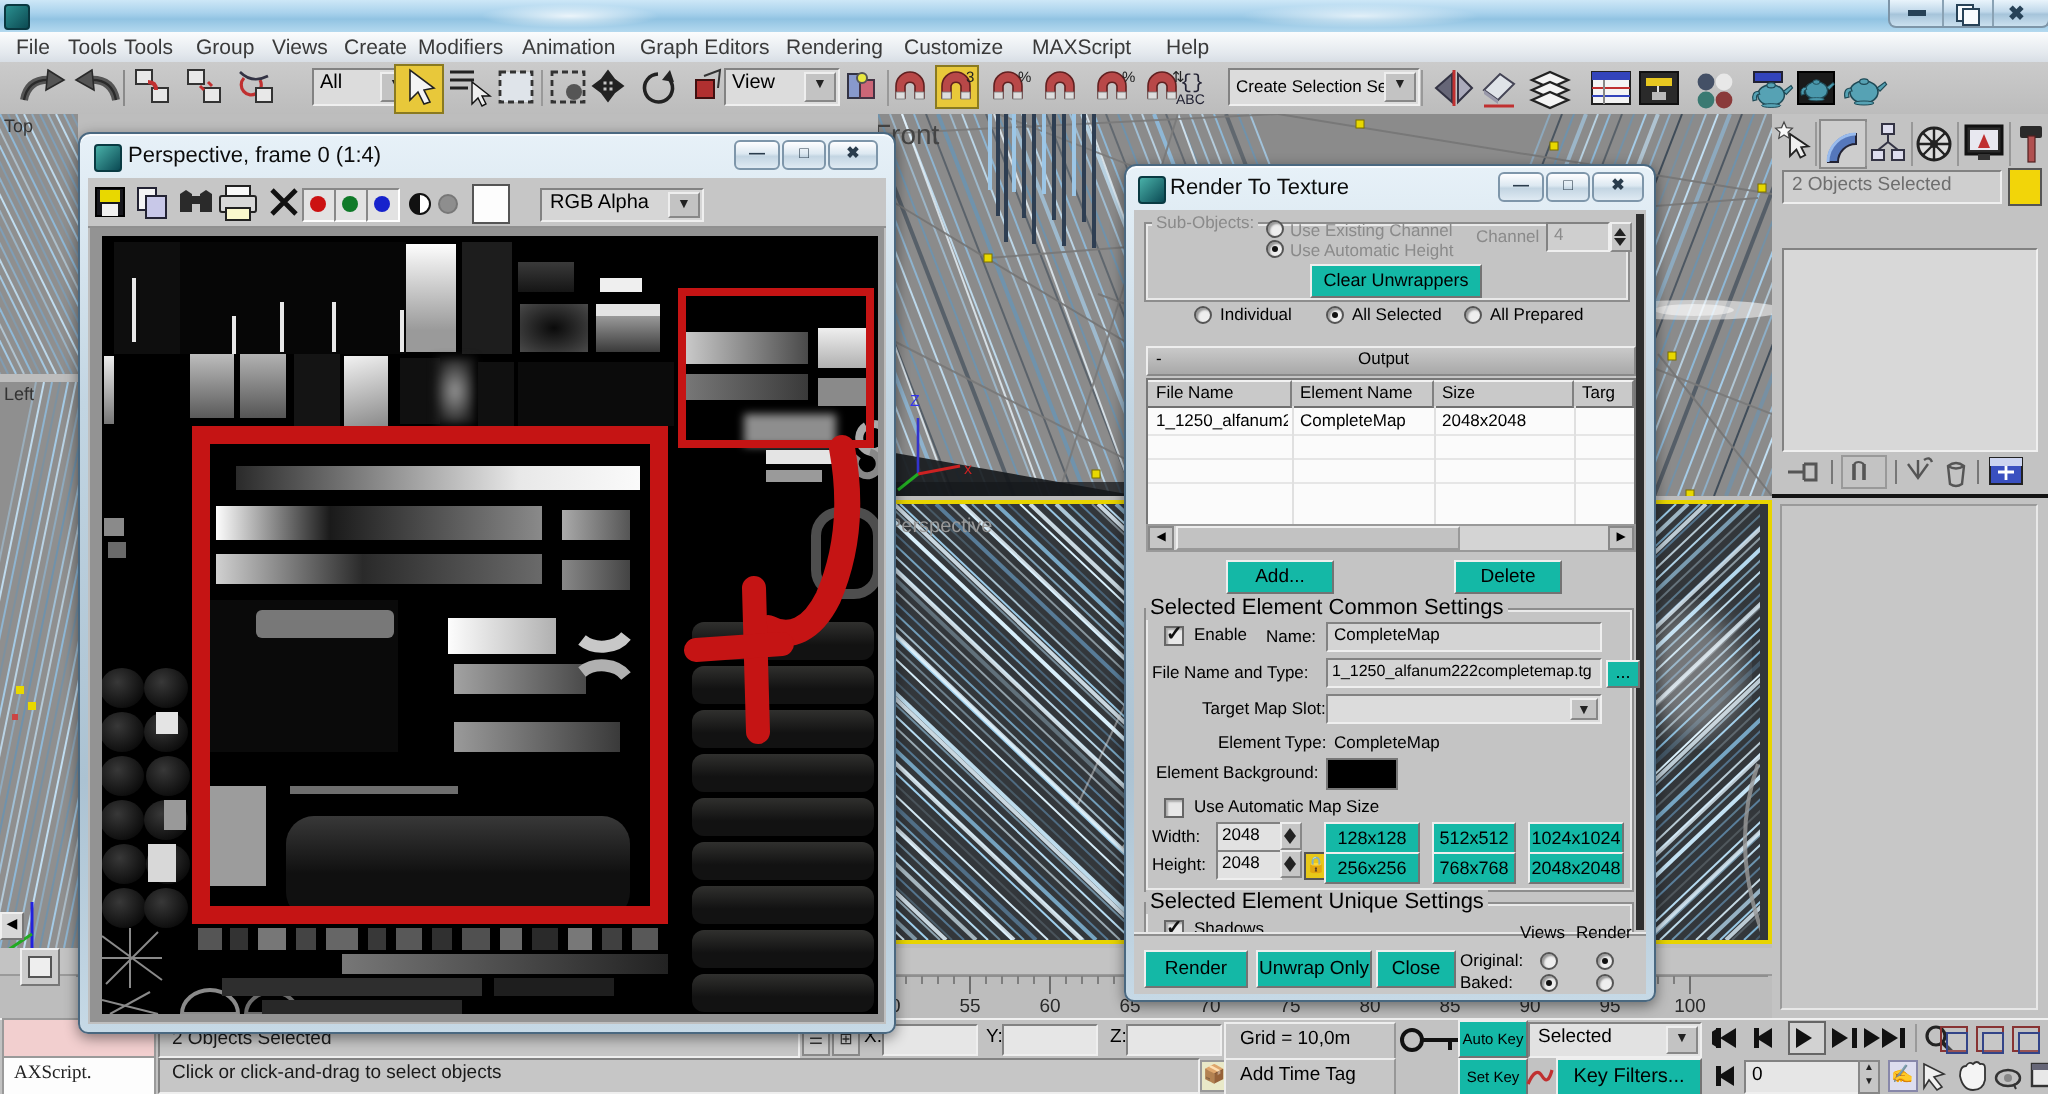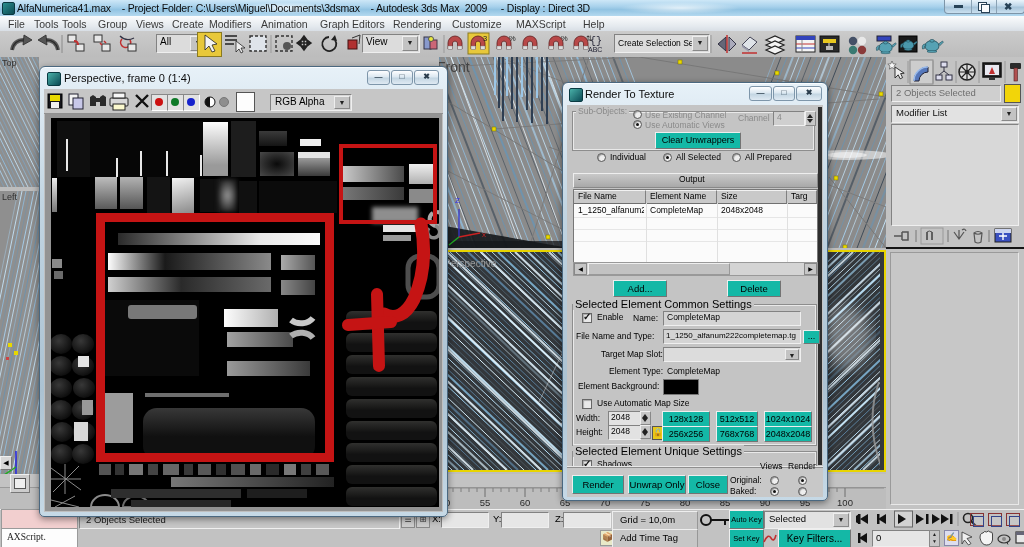--- a/index.html
+++ b/index.html
@@ -25,21 +25,20 @@
 .spin{position:absolute;width:9px;background:#c6c6c6;border:1px solid #888;border-top-color:#eee;border-left-color:#eee}
 .spin i{position:absolute;left:1px;width:0;height:0;border-left:3px solid transparent;border-right:3px solid transparent}
 .spin i.u{top:2px;border-bottom:4px solid #222}
 .spin i.d{bottom:2px;border-top:4px solid #222}
 .ls{letter-spacing:-0.45px}
 </style></head><body>
 <div class="abs" style="left:0;top:0;width:1024px;height:16px;background:linear-gradient(180deg,#cde7f7 0%,#a9d2ec 40%,#91c3e2 60%,#b4d9ef 100%)">
     <div class="abs" style="left:240px;top:2px;width:90px;height:12px;background:radial-gradient(ellipse,rgba(255,255,255,.8),rgba(255,255,255,0) 70%)"></div>
     <div class="abs" style="left:620px;top:2px;width:120px;height:12px;background:radial-gradient(ellipse,rgba(255,255,255,.7),rgba(255,255,255,0) 70%)"></div>
     <div class="abs" style="left:2px;top:2px;width:11px;height:11px;background:linear-gradient(135deg,#2a8f8f,#0c4a52);border:1px solid #0a3840;border-radius:2px"></div>
-    <div class="tx" style="left:17px;top:2px;font-size:10.5px;color:#0b0b0b;letter-spacing:-0.2px">AlfaNumerica41.max&nbsp;&nbsp;&nbsp;&nbsp;- Project Folder: C:\Users\Miguel\Documents\3dsmax&nbsp;&nbsp;&nbsp;&nbsp;- Autodesk 3ds Max&nbsp; 2009&nbsp;&nbsp;&nbsp;&nbsp;&nbsp;- Display : Direct 3D</div>
     <div class="abs" style="left:944px;top:0;width:79px;height:13px;border:1px solid #7d95a8;border-top:none;border-radius:0 0 4px 4px;background:linear-gradient(180deg,#e9f4fb,#c0d8ea 45%,#a6c4da 55%,#cae0ef)">
       <div class="abs" style="left:9px;top:5px;width:9px;height:3px;background:#274257"></div>
       <div class="abs" style="left:26px;top:0;width:1px;height:13px;background:#8aa2b4"></div>
       <div class="abs" style="left:33px;top:2px;width:7px;height:7px;border:1px solid #274257;background:#f8fbfd"></div>
       <div class="abs" style="left:36px;top:4px;width:7px;height:7px;border:1px solid #274257;background:#f8fbfd"></div>
       <div class="abs" style="left:51px;top:0;width:1px;height:13px;background:#8aa2b4"></div>
       <div class="abs" style="left:59px;top:1px;font-size:10px;font-weight:bold;color:#274257">✖</div>
     </div>
   </div>
 <div class="abs" style="left:0;top:16px;width:1024px;height:15px;background:linear-gradient(180deg,#fbfcfd,#e4e9ee 70%,#d8dee5);border-bottom:1px solid #b5b5b5">
@@ -758,20 +757,23 @@
       <line x1="102" y1="2" x2="102" y2="16" stroke="#999"></line>
       <circle cx="112" cy="8" r="4.5" fill="none" stroke="#222" stroke-width="1.6"></circle>
       <line x1="115" y1="11" x2="120" y2="16" stroke="#222" stroke-width="2"></line>
     </svg>
     <div class="abs" style="left:970px;top:3px;width:12px;height:11px;border:1.5px solid #883333"></div>
     <div class="abs" style="left:973px;top:6px;width:9px;height:9px;border:1.2px solid #334488;background:rgba(220,220,220,.2)"></div>
     <div class="abs" style="left:988px;top:3px;width:12px;height:11px;border:1.5px solid #883333"></div>
     <div class="abs" style="left:991px;top:6px;width:9px;height:9px;border:1.2px solid #334488;background:rgba(220,220,220,.2)"></div>
     <div class="abs" style="left:1006px;top:3px;width:12px;height:11px;border:1.5px solid #883333"></div>
     <div class="abs" style="left:1009px;top:6px;width:9px;height:9px;border:1.2px solid #334488;background:rgba(220,220,220,.2)"></div>
+    <div class="abs sunk" style="left:79px;top:19px;width:519px;height:16px;background:#c6c6c6">
+      <span class="tx" style="left:6px;top:1px;color:#1a1a1a">Click or click-and-drag to select objects</span>
+    </div>
     <div class="abs" style="left:600px;top:20px;width:13px;height:14px;border:1px solid #999;background:#e9e9c8;font-size:9px;line-height:13px;text-align:center">📦</div>
     <div class="abs" style="left:612px;top:19px;width:84px;height:17px;border:1px solid #979797;border-top-color:#eee;border-left-color:#eee;background:#c6c6c6">
       <span class="tx" style="left:7px;top:2px">Add Time Tag</span>
     </div>
     <div class="abs btn" style="left:729px;top:19px;width:33px;height:17px;font-size:7.5px;line-height:17px">Set Key</div>
     <svg class="abs" width="14" height="14" viewBox="0 0 14 14" style="left:763px;top:21px">
       <path d="M 1 11 q 4 -9 7 -4 t 5 -3" stroke="#c03030" stroke-width="1.6" fill="none"></path>
     </svg>
     <div class="abs btn" style="left:778px;top:19px;width:71px;height:17px;line-height:17px;font-size:10px">Key Filters...</div>
     <svg class="abs" width="14" height="14" viewBox="0 0 14 14" style="left:856px;top:21px">
@@ -822,24 +824,20 @@
       <path d="M 103 15 l 3 -7 l 3 7 z" fill="#c03030"></path>
       <rect x="103" y="18" width="6" height="3" fill="#333"></rect>
       <line x1="119" y1="2" x2="119" y2="24" stroke="#989898"></line>
       <rect x="124" y="4" width="11" height="6" rx="1" fill="#2a2a2a"></rect>
       <rect x="128" y="9" width="3.5" height="13" fill="#b05050" stroke="#502020" stroke-width="0.6"></rect>
     </svg>
     <div class="abs sunk" style="left:5px;top:28px;width:108px;height:15px;background:#cfcfcf">
       <span class="tx" style="left:4px;top:1px;color:#6e6e6e">2 Objects Selected</span>
     </div>
     <div class="abs" style="left:118px;top:27px;width:15px;height:17px;background:#f2d509;border:1px solid #555"></div>
-    <div class="abs sunk" style="left:5px;top:48px;width:126px;height:16px;background:#e2e2e2">
-      <span class="tx" style="left:4px;top:1px;color:#111">Modifier List</span>
-      <span class="combo-a">▼</span>
-    </div>
     <div class="abs sunk" style="left:5px;top:67px;width:126px;height:100px;background:#d8d8d8"></div>
     <svg width="138" height="18" viewBox="0 0 138 18" style="position:absolute;left:0;top:170px">
       <path d="M 8 9 h 8 m 0 -4 v 8 m 0 -8 h 6 v 8 h -6" stroke="#555" stroke-width="1.5" fill="none"></path>
       <line x1="30" y1="3" x2="30" y2="15" stroke="#777"></line>
       <rect x="35" y="1" width="22" height="16" fill="none" stroke="#999"></rect>
       <path d="M 41 5 v 8 m 5 -8 v 8" stroke="#555" stroke-width="1.8"></path>
       <path d="M 41 5 q 2 -2 5 0" stroke="#555" fill="none"></path>
       <line x1="62" y1="3" x2="62" y2="15" stroke="#777"></line>
       <path d="M 68 5 l 5 7 l 5 -7 m -5 7 v -9 m 3 0 q 3 -2 4 1" stroke="#555" stroke-width="1.2" fill="none"></path>
       <path d="M 88 6 q 4 -3 8 0 l -1 9 q -3 2 -6 0 z M 88 6 q 4 2.5 8 0" stroke="#555" fill="none" stroke-width="1.2"></path>
@@ -1016,21 +1014,21 @@
     <div class="wbtn" style="left:186px;width:21px">—</div>
     <div class="wbtn" style="left:210px;width:20px">□</div>
     <div class="wbtn" style="left:233px;width:24px">✖</div>
     <div class="abs ls" style="left:4px;top:22px;width:256px;height:391px;background:#c4c4c4;font-size:8.5px;letter-spacing:0">
       <div class="abs" style="left:251px;top:2px;width:4px;height:358px;background:#2e2e2e"></div>
       <div class="abs groove" style="left:5px;top:6px;width:241px;height:38px"></div>
       <div class="tx" style="left:9px;top:1px;color:#8a8a8a;background:#c4c4c4;padding:0 2px">Sub-Objects:</div>
       <span class="radio" style="position:absolute;left:66px;top:5px"></span>
       <div class="tx" style="left:78px;top:5px;color:#8a8a8a">Use Existing Channel</div>
       <span class="radio on" style="position:absolute;left:66px;top:15px"></span>
-      <div class="tx" style="left:78px;top:15px;color:#8a8a8a">Use Automatic Views</div>
+      <div class="tx" style="left:78px;top:15px;color:#8a8a8a">Use Automatic Height</div>
       <div class="tx" style="left:171px;top:8px;color:#8a8a8a">Channel</div>
       <div class="abs sunk" style="left:206px;top:6px;width:30px;height:13px;background:#cfcfcf">
         <span class="tx" style="left:3px;top:0px;color:#8a8a8a">4</span>
       </div>
       <div class="spin" style="left:238px;top:6px;height:13px">
         <i class="u"></i>
         <i class="d"></i>
       </div>
       <div class="abs btn" style="left:88px;top:27px;width:84px;height:15px;line-height:15px;font-size:9px">Clear Unwrappers</div>
       <span class="radio" style="position:absolute;left:30px;top:48px"></span>

